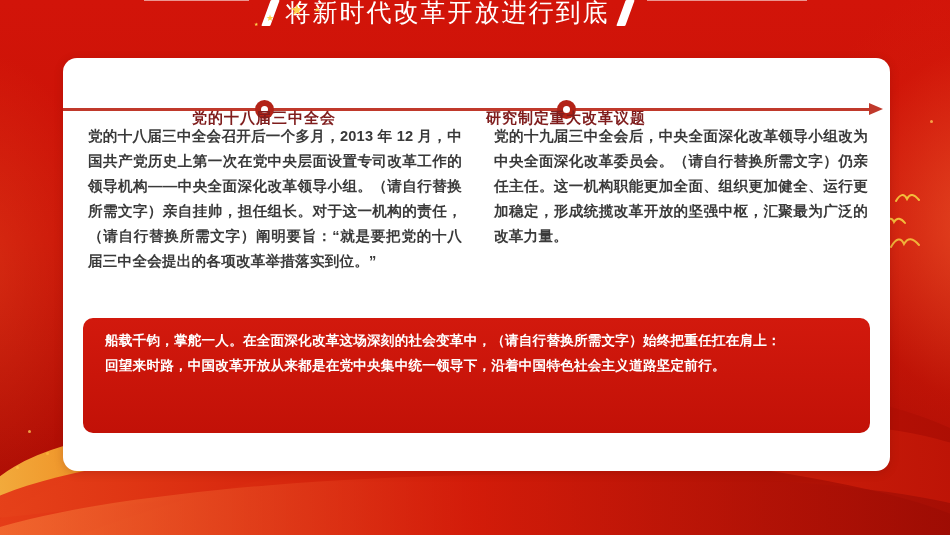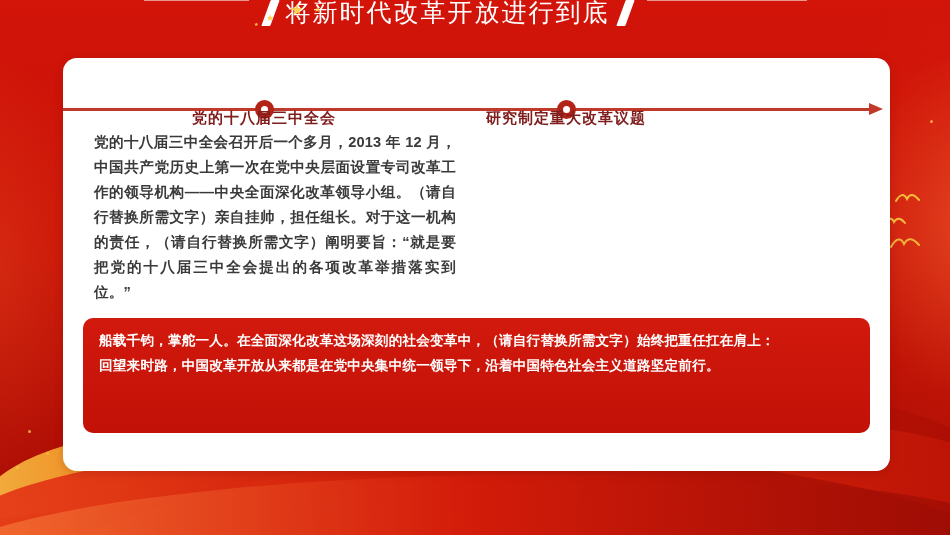--- a/index.html
+++ b/index.html
@@ -122,28 +122,28 @@
   .cols {
     position: absolute; left: 25px; top: 66px; width: 780px;
     display: flex; gap: 32px;
   }
   .col {
     width: 374px;
     color: #3a3a3a; font-size: 14.6px; font-weight: 700;
     line-height: 25px; text-align: justify;
     letter-spacing: .2px;
   }
-  .col p { margin: 6px; text-indent: 0; }
+  .col p { margin: 0; text-indent: 0; }
 
   
   .redbox {
     position: absolute; left: 20px; top: 260px; width: 787px; height: 115px;
     background: linear-gradient(180deg, #d2190d 0%, #c21107 100%);
     border-radius: 10px;
-    padding: 11px 14px 8px 16px;
+    padding: 11px 14px 8px 22px;
     color: #ffffff; font-size: 13.6px; font-weight: 700;
     line-height: 24.5px; letter-spacing: .2px; text-align: justify;
   }
   .redbox p { margin: 0; }
 </style>
 </head>
 <body>
 
 <div id="stage">
 
@@ -197,20 +197,23 @@
       <div class="tl-node n1"></div>
       <div class="tl-node n2"></div>
       <div class="tl-label l1">党的十八届三中全会</div>
       <div class="tl-label l2">研究制定重大改革议题</div>
     </div>
 
     <div class="cols">
       <div class="col">
         <p>党的十八届三中全会召开后一个多月，2013 年 12 月，中国共产党历史上第一次在党中央层面设置专司改革工作的领导机构——中央全面深化改革领导小组。（请自行替换所需文字）亲自挂帅，担任组长。对于这一机构的责任，（请自行替换所需文字）阐明要旨：“就是要把党的十八届三中全会提出的各项改革举措落实到位。”</p>
       </div>
+      <div class="col">
+        <p>党的十九届三中全会后，中央全面深化改革领导小组改为中央全面深化改革委员会。（请自行替换所需文字）仍亲任主任。这一机构职能更加全面、组织更加健全、运行更加稳定，形成统揽改革开放的坚强中枢，汇聚最为广泛的改革力量。</p>
+      </div>
     </div>
 
     <div class="redbox">
       <p>船载千钧，掌舵一人。在全面深化改革这场深刻的社会变革中，（请自行替换所需文字）始终把重任扛在肩上：</p>
       <p>回望来时路，中国改革开放从来都是在党中央集中统一领导下，沿着中国特色社会主义道路坚定前行。</p>
     </div>
 
   </div>
 </div>
 

